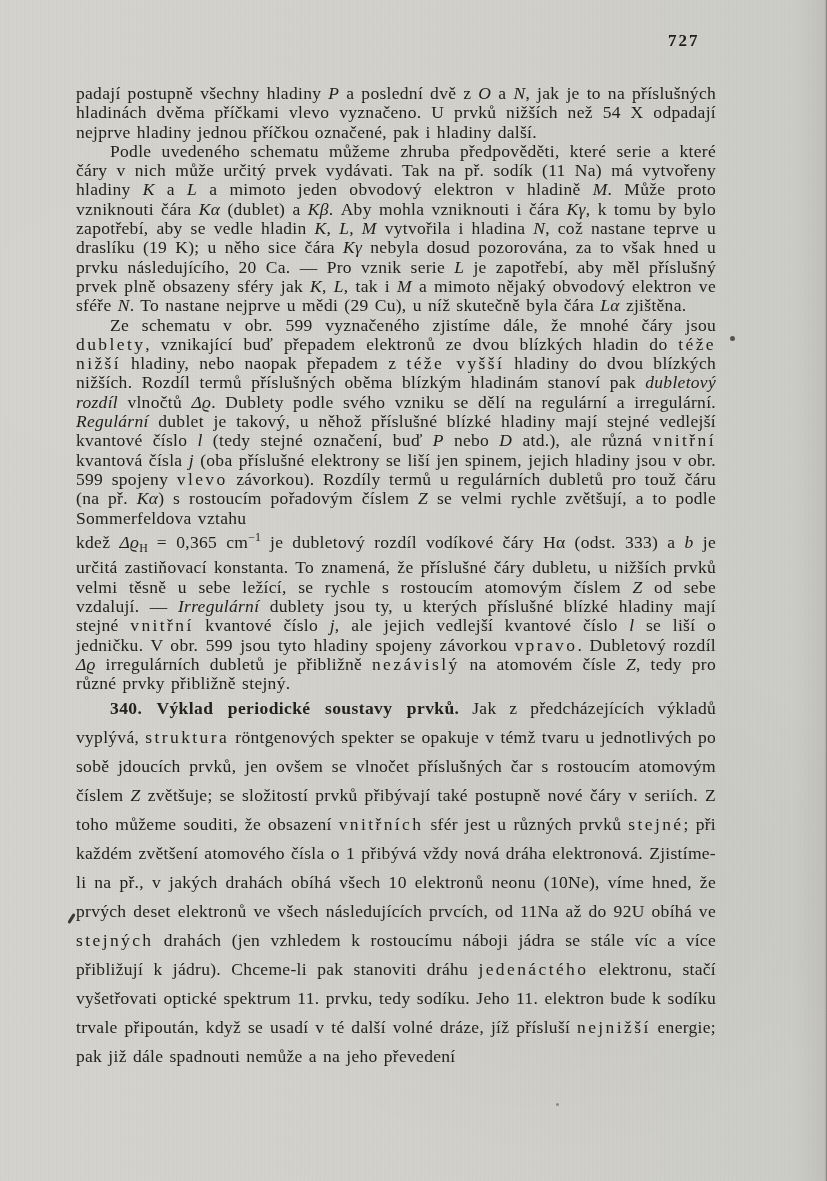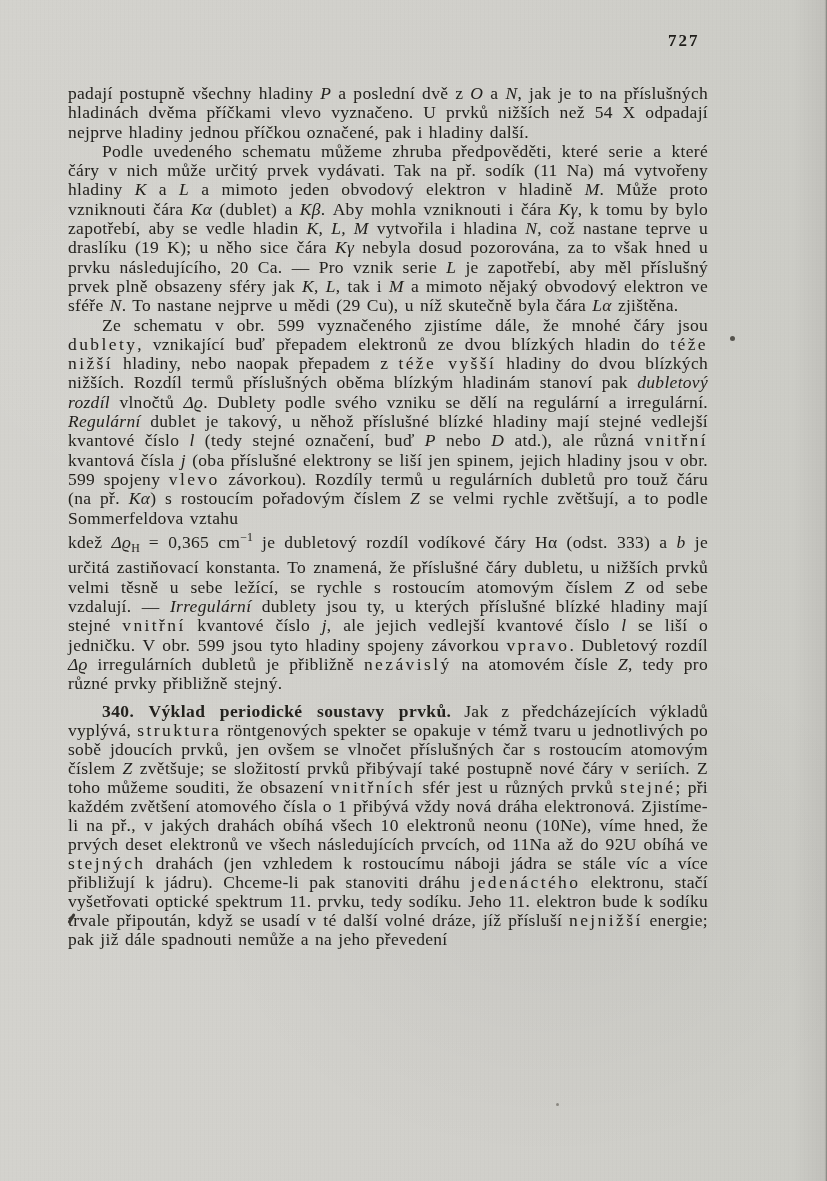--- a/index.html
+++ b/index.html
@@ -36,36 +36,36 @@
       #45433d 48%,
       #0b0a08 65%,
       #000000 100%);
   }
   .page-number {
     position: absolute; top: 31px; left: 668px;
     font-size: 17px; font-weight: bold; letter-spacing: 2px;
     color: #1f1d19;
   }
   .text-column {
-    position: absolute; left: 68px; top: 84px; width: 640px;
+    position: absolute; left: 76px; top: 84px; width: 640px;
     font-size: 17.5px; line-height: 19.3px;
     letter-spacing: 0.3px; word-spacing: 1.5px;
     text-align: justify;
     color: #23211d;
   }
   .text-column p { margin: 0; }
   p.ind   { text-indent: 34px; }
   p.noind { text-indent: 0; }
   p.formula {
     text-align: center; text-indent: 0;
     padding-left: 110px;
     margin: 1px 0 2px 0;
     letter-spacing: 0.6px; word-spacing: 3px;
   }
-  p.section-para { margin-top: 8px; line-height: 19px; }
+  p.section-para { line-height: 29px; }
   .it  { font-style: italic; }
   .bf  { font-weight: bold; }
   .hd  { font-weight: bold; word-spacing: 3px; letter-spacing: 0.4px; }
   .lsp { letter-spacing: 2.4px; }
   .sub { vertical-align: sub;   font-size: 68%; letter-spacing: 0; }
   .sup { vertical-align: super; font-size: 68%; letter-spacing: 0; }
   
   .ink-mark {
     position: absolute; left: 70px; top: 913px;
     width: 3px; height: 11px; border-radius: 2px;

